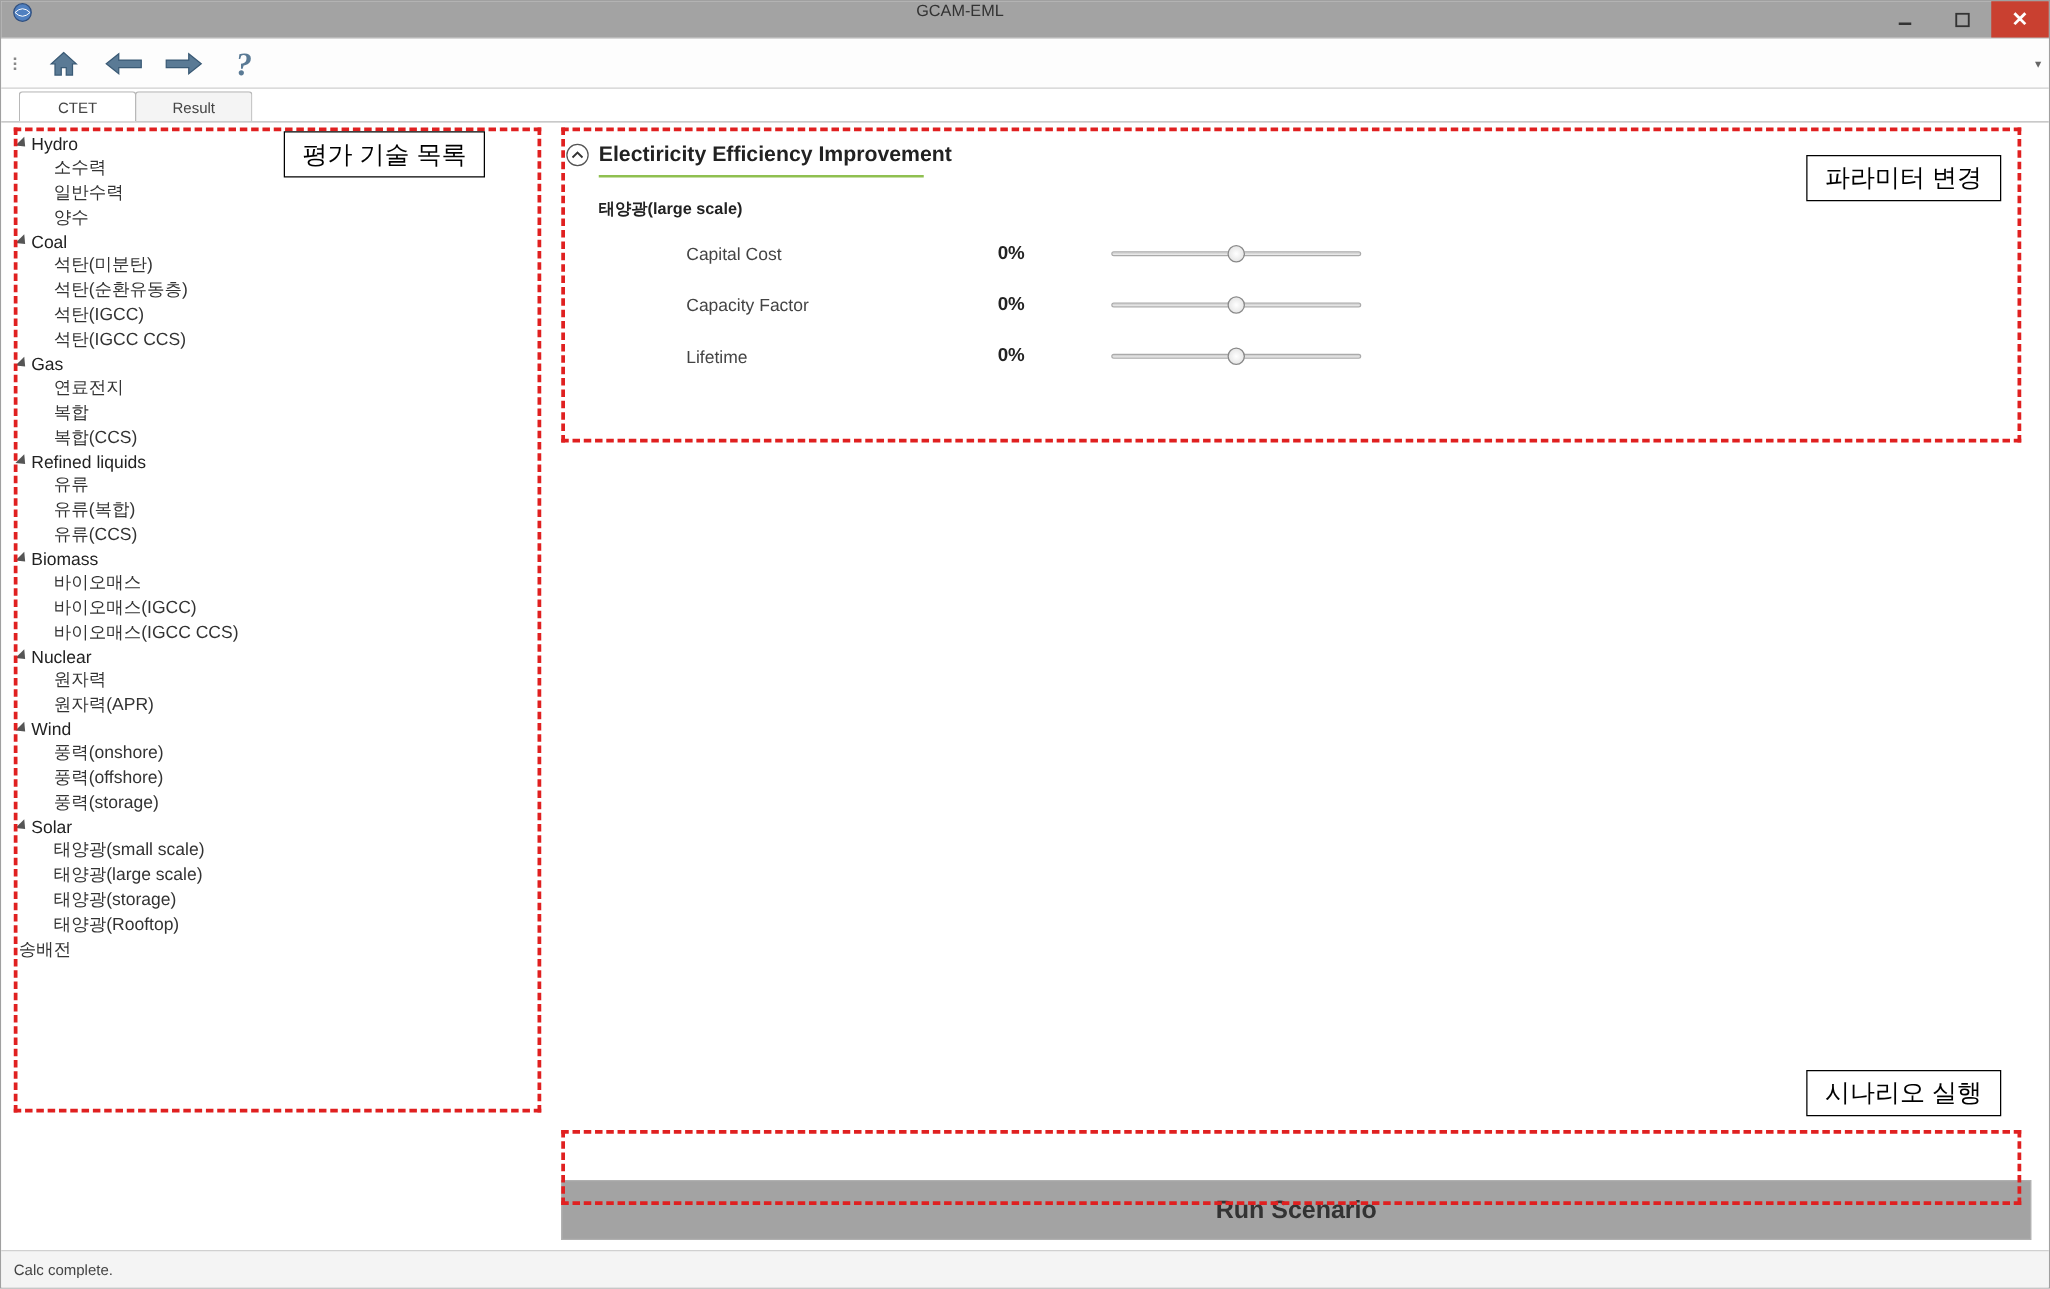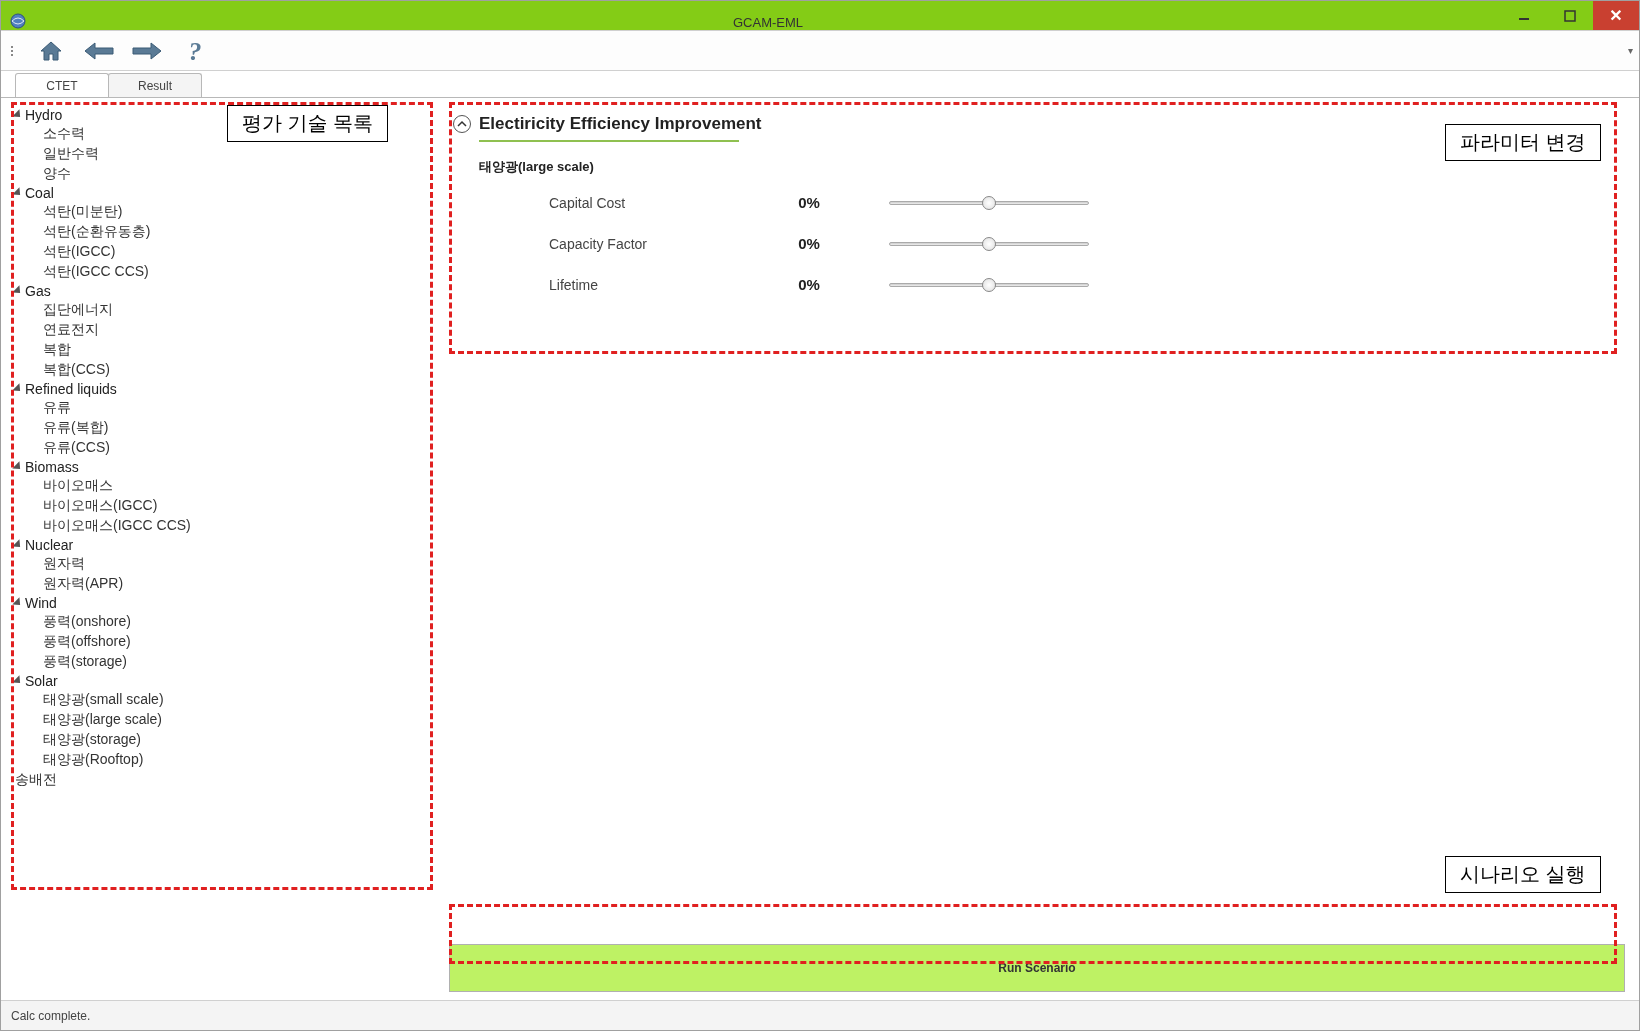--- a/index.html
+++ b/index.html
@@ -1,20 +1,20 @@
 <!DOCTYPE html>
 <html><head>
   <meta charset="utf-8">
   <style>
     * { box-sizing: border-box; margin: 0; padding: 0; }
     body { font-family: "Malgun Gothic", "Segoe UI", sans-serif; font-size: 13px; background: #f0f0f0; width: 1640px; height: 1031px; overflow: hidden; }
     
     .window { width: 100%; height: 100%; display: flex; flex-direction: column; background: #fff; border: 1px solid #a0a0a0; }
     
-    .titlebar { height: 30px; background: #84cc16; display: flex; align-items: flex-end; padding: 0 0 0 8px; border-bottom: 1px solid #d0d0d0; gap: 32px; }
+    .titlebar { height: 30px; background: #a3a3a3; display: flex; align-items: flex-start; padding: 0 0 0 8px; border-bottom: 1px solid #d0d0d0; gap: 32px; }
     .titlebar-icon { width: 18px; height: 18px; margin-right: 8px; display:flex; align-items:center; justify-content:center; }
     .titlebar-title { flex: 1; text-align: center; font-size: 13px; color: #333; }
     .win-controls { display: flex; height: 100%; }
     .win-btn { width: 46px; height: 100%; display: flex; align-items: center; justify-content: center; font-size: 12px; cursor: pointer; }
     .win-btn.close { background: #c94030; color: #fff; font-size: 16px; font-weight: bold; }
     .win-btn.min, .win-btn.max { color: #555; }
     
     .toolbar { height: 40px; background: #fdfdfd; display: flex; align-items: center; padding: 0 10px; border-bottom: 1px solid #d0d0d0; gap: 12px; position: relative; }
     .toolbar-btn { width: 36px; height: 28px; display: flex; align-items: center; justify-content: center; cursor: pointer; }
     .grip { width: 6px; display:flex; flex-direction:column; gap:2px; margin-right:4px;}
@@ -45,21 +45,21 @@
     .underline { border-bottom: 2px solid #8fc050; width: 260px; margin: 0 0 16px 30px; }
     .subsection-title { font-size: 13px; font-weight: bold; color: #222; margin: 0 0 18px 30px; }
     
     .param-row { display: flex; align-items: center; margin-bottom: 24px; padding-left: 100px; }
     .param-label { width: 220px; font-size: 14px; color: #444; }
     .param-value { width: 80px; text-align: center; font-weight: bold; font-size: 15px; color: #222; }
     .param-slider { width: 200px; margin-left: 40px; position: relative; }
     .slider-track { height: 4px; background: linear-gradient(#ccc,#eee); border: 1px solid #aaa; border-radius: 2px; position: relative; }
     .slider-thumb { position: absolute; top: -6px; left: 50%; transform: translateX(-50%); width: 14px; height: 14px; background: radial-gradient(#fff,#ddd); border: 1px solid #888; border-radius: 50%; cursor: pointer; }
     
-    .run-btn { height: 48px; background: #bef264; border: 1px solid #b0b0b0; display: flex; align-items: center; justify-content: center; font-size: 12px; font-weight: bold; color: #333; cursor: pointer; margin-top: 4px; }
+    .run-btn { height: 48px; background: #a3a3a3; border: 1px solid #b0b0b0; display: flex; align-items: center; justify-content: center; font-size: 20px; font-weight: bold; color: #333; cursor: pointer; margin-top: 4px; }
     
     .statusbar { height: 30px; background: #f4f4f4; border-top: 1px solid #d0d0d0; display: flex; align-items: center; padding: 0 10px; font-size: 12px; color: #444; }
     
     .annotation-box { position: absolute; border: 1.5px solid #000; background: #fff; padding: 4px 14px; font-size: 20px; font-weight: 500; z-index: 100; }
     .red-dashed { position: absolute; border: 3px dashed #e02020; pointer-events: none; z-index: 50; }
   </style>
 </head>
 <body>
 
 <div class="window">
@@ -145,21 +145,20 @@
             <div class="tree-child">석탄(IGCC)</div>
             <div class="tree-child">석탄(IGCC CCS)</div>
           </div>
         </div>
         <div class="tree-group">
           <div class="tree-parent">
             <span class="tree-caret"></span>
             <span class="tree-parent-label">Gas</span>
           </div>
           <div class="tree-children">
-            <div class="tree-child">집단에너지</div>
             <div class="tree-child">연료전지</div>
             <div class="tree-child">복합</div>
             <div class="tree-child">복합(CCS)</div>
           </div>
         </div>
         <div class="tree-group">
           <div class="tree-parent">
             <span class="tree-caret"></span>
             <span class="tree-parent-label">Refined liquids</span>
           </div>

